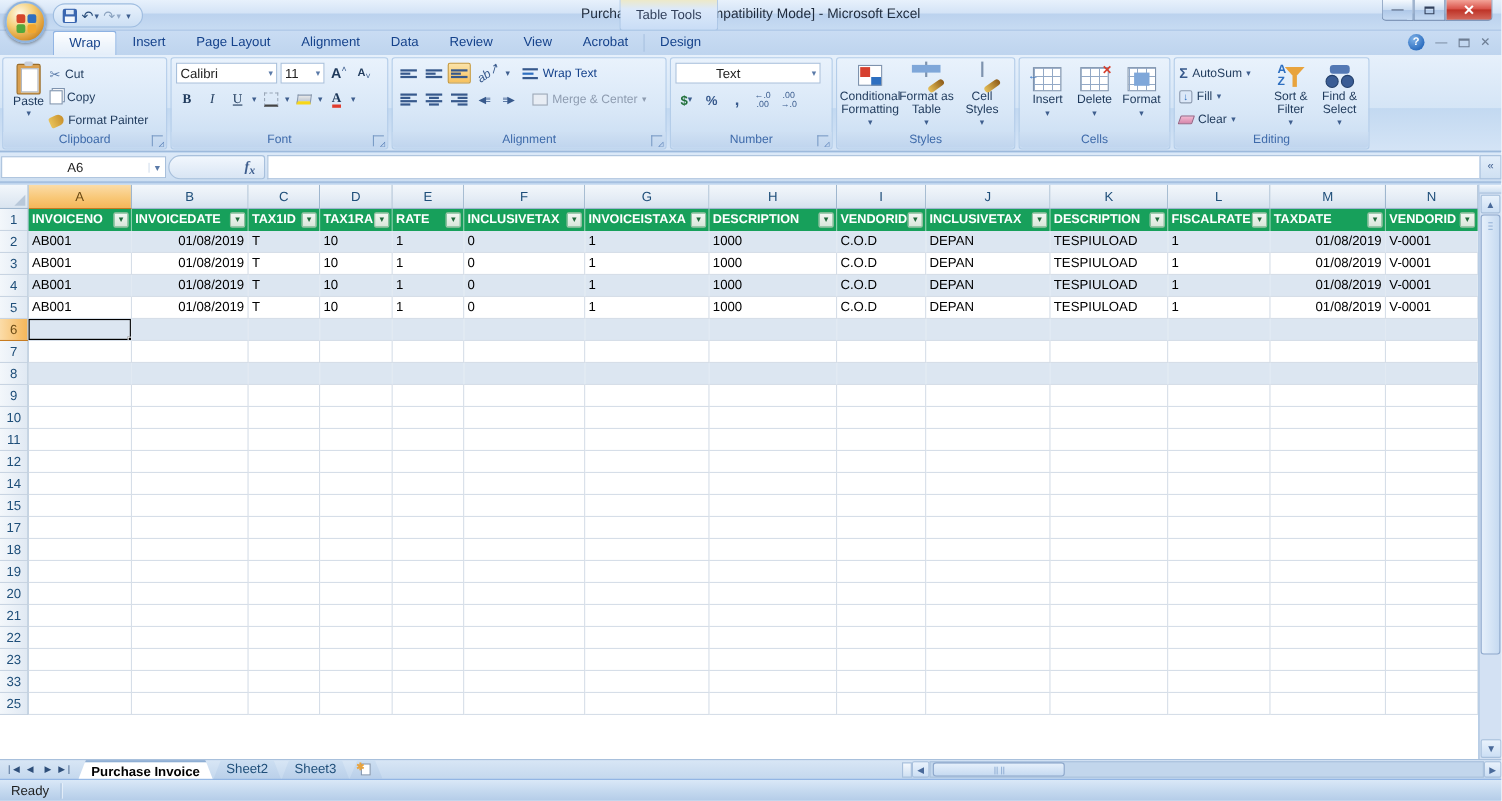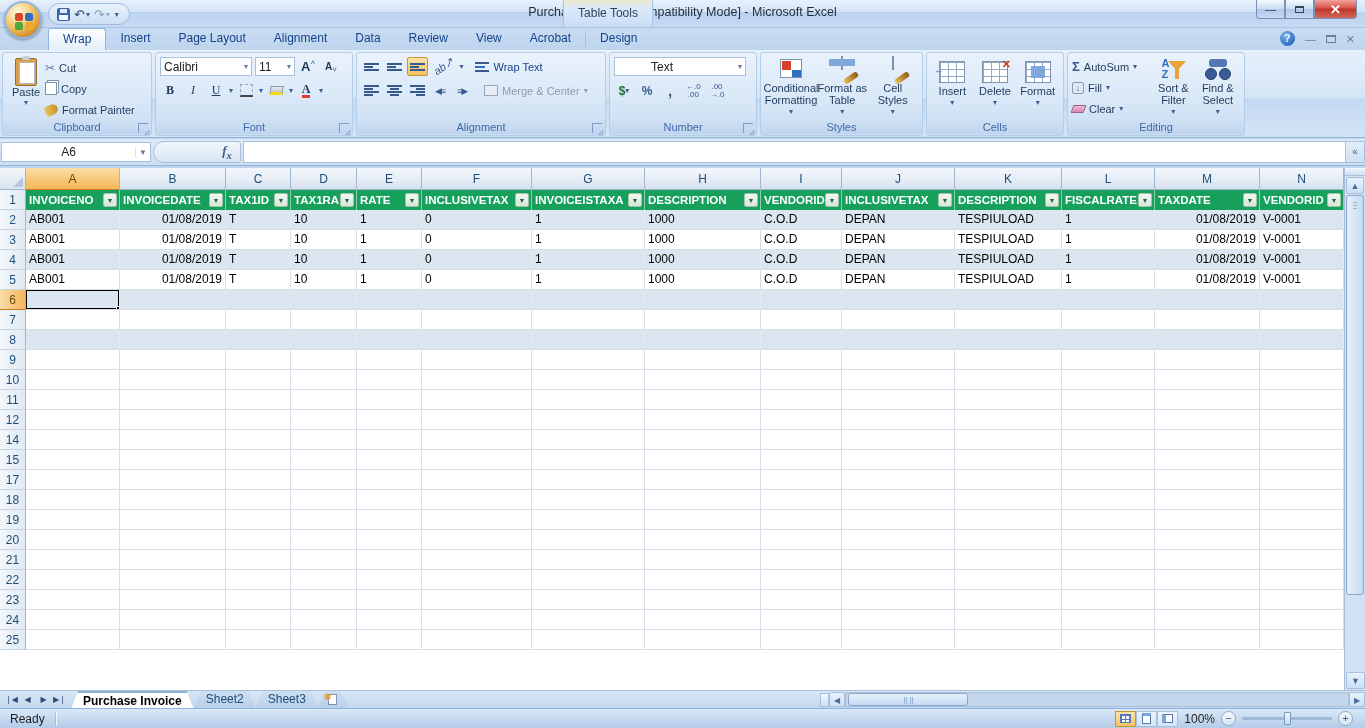--- a/index.html
+++ b/index.html
@@ -1029,21 +1029,21 @@
           <div class="cell" style="width:113px"></div>
           <div class="cell" style="width:116px"></div>
           <div class="cell" style="width:81px"></div>
           <div class="cell" style="width:113px"></div>
           <div class="cell" style="width:107px"></div>
           <div class="cell" style="width:93px"></div>
           <div class="cell" style="width:105px"></div>
           <div class="cell" style="width:84px"></div>
         </div>
         <div class="g-row">
-          <div class="rhdr">24</div>
+          <div class="rhdr">33</div>
           <div class="cell" style="width:94px"></div>
           <div class="cell" style="width:106px"></div>
           <div class="cell" style="width:65px"></div>
           <div class="cell" style="width:66px"></div>
           <div class="cell" style="width:65px"></div>
           <div class="cell" style="width:110px"></div>
           <div class="cell" style="width:113px"></div>
           <div class="cell" style="width:116px"></div>
           <div class="cell" style="width:81px"></div>
           <div class="cell" style="width:113px"></div>
@@ -1099,34 +1099,15 @@
       <div id="hs-track">
           <div id="hthumb"></div>
         </div>
       <div class="hs-arrow">▶</div>
     </div>
   </div>
 
   <div id="statusbar">
     <span id="status-text">Ready</span>
     <span class="sb-sep"></span>
-    <div id="sb-right">
-      <div class="view-btns">
-        <div class="view-btn on">
-            <span class="vb-grid"></span>
-          </div>
-        <div class="view-btn">
-            <span class="vb-page"></span>
-          </div>
-        <div class="view-btn">
-            <span class="vb-break"></span>
-          </div>
-      </div>
-      <span id="zoom-pct">100%</span>
-      <span class="zoom-btn">−</span>
-      <div id="zoom-track">
-          <div id="zoom-thumb"></div>
-        </div>
-      <span class="zoom-btn">+</span>
-    </div>
   </div>
 
 </div>
 
 </body></html>

